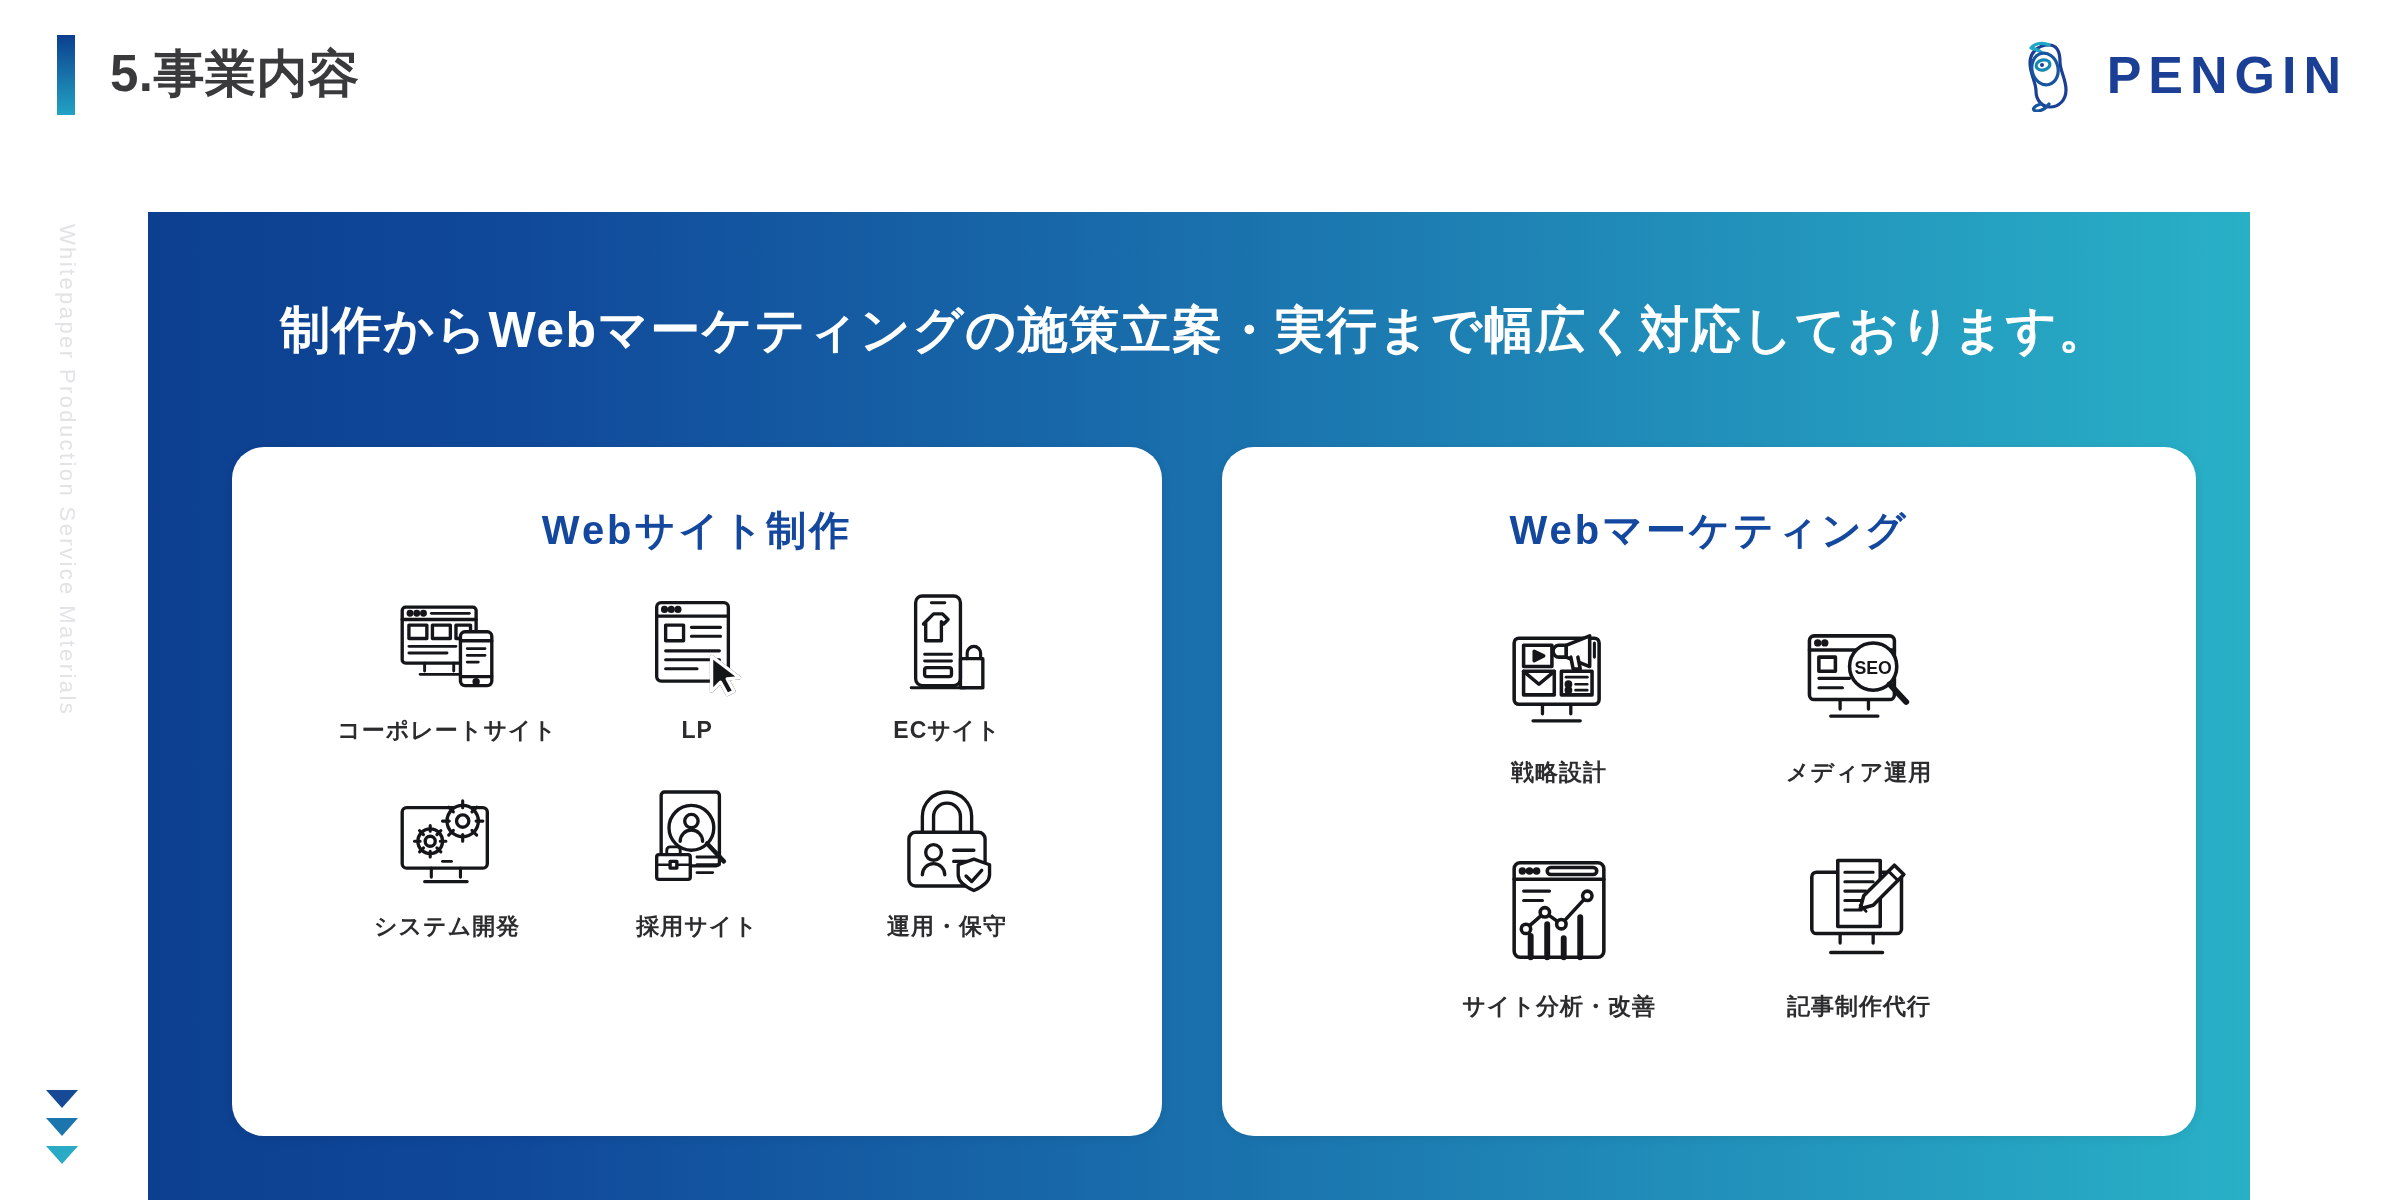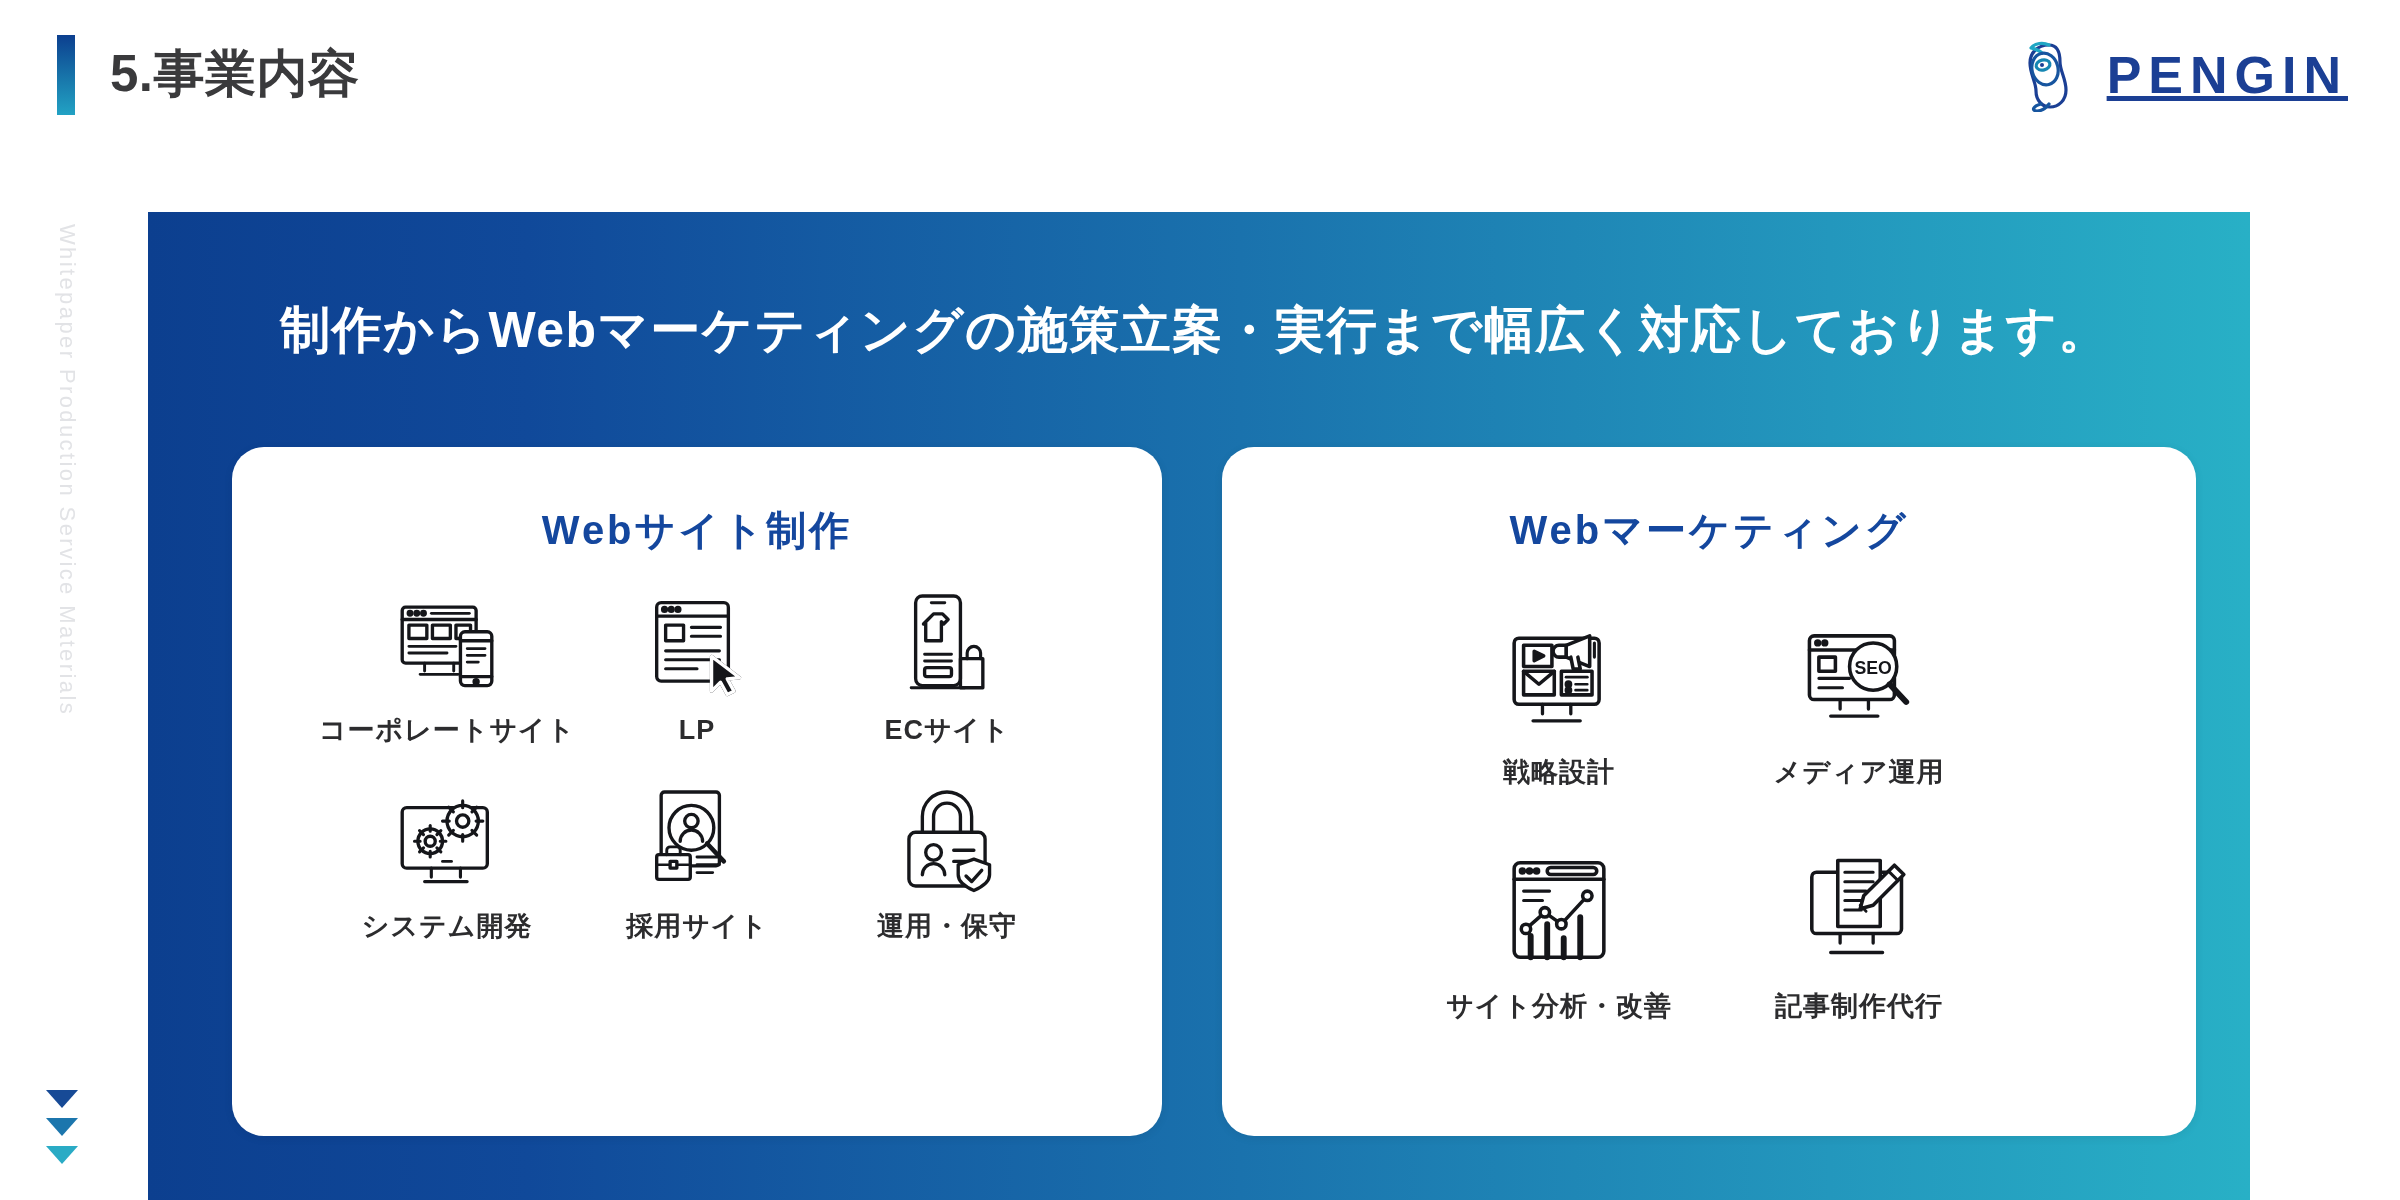--- a/index.html
+++ b/index.html
@@ -21,21 +21,21 @@
   .page-title{
     position:absolute;left:110px;top:38px;
     font-size:51px;font-weight:bold;color:#3a3a3c;letter-spacing:.5px;
     line-height:72px;white-space:nowrap;
   }
 
   .logo{position:absolute;right:52px;top:38px;height:74px;display:flex;align-items:center;gap:26px;}
   .logo-mark{width:62px;height:74px;display:block;}
   .logo-word{
     font-size:52px;font-weight:bold;color:#1b3f94;
-    letter-spacing:7px;line-height:74px;white-space:nowrap;text-decoration:underline;
+    letter-spacing:7px;line-height:74px;white-space:nowrap;
   }
 
   
   .rail-text{
     position:absolute;left:-213px;top:457px;width:560px;
     transform:rotate(90deg);transform-origin:center center;
     font-size:22px;letter-spacing:2.4px;color:#e2e3e6;
     white-space:nowrap;text-align:center;font-weight:400;
   }
   .rail-arrows{
@@ -76,21 +76,21 @@
   .grid-a .cell{width:250px;}
   .grid-b .cell{width:300px;}
   .grid-a .grid-row+.grid-row{margin-top:36px;}
   .grid-b .grid-row+.grid-row{margin-top:62px;}
   .grid-b{top:170px;}
 
   .ico{display:block;}
   .grid-a .ico{width:112px;height:112px;}
   .grid-b .ico{width:118px;height:118px;}
   .cell-label{
-    margin-top:14px;font-size:27px;font-weight:bold;color:#2c2c2e;
+    margin-top:14px;font-size:23px;font-weight:bold;color:#2c2c2e;
     letter-spacing:1px;white-space:nowrap;text-align:center;line-height:34px;
   }
   .grid-b .cell-label{margin-top:20px;}
 </style>
 </head>
 <body>
 
 <div class="slide">
 
   <div class="header">

